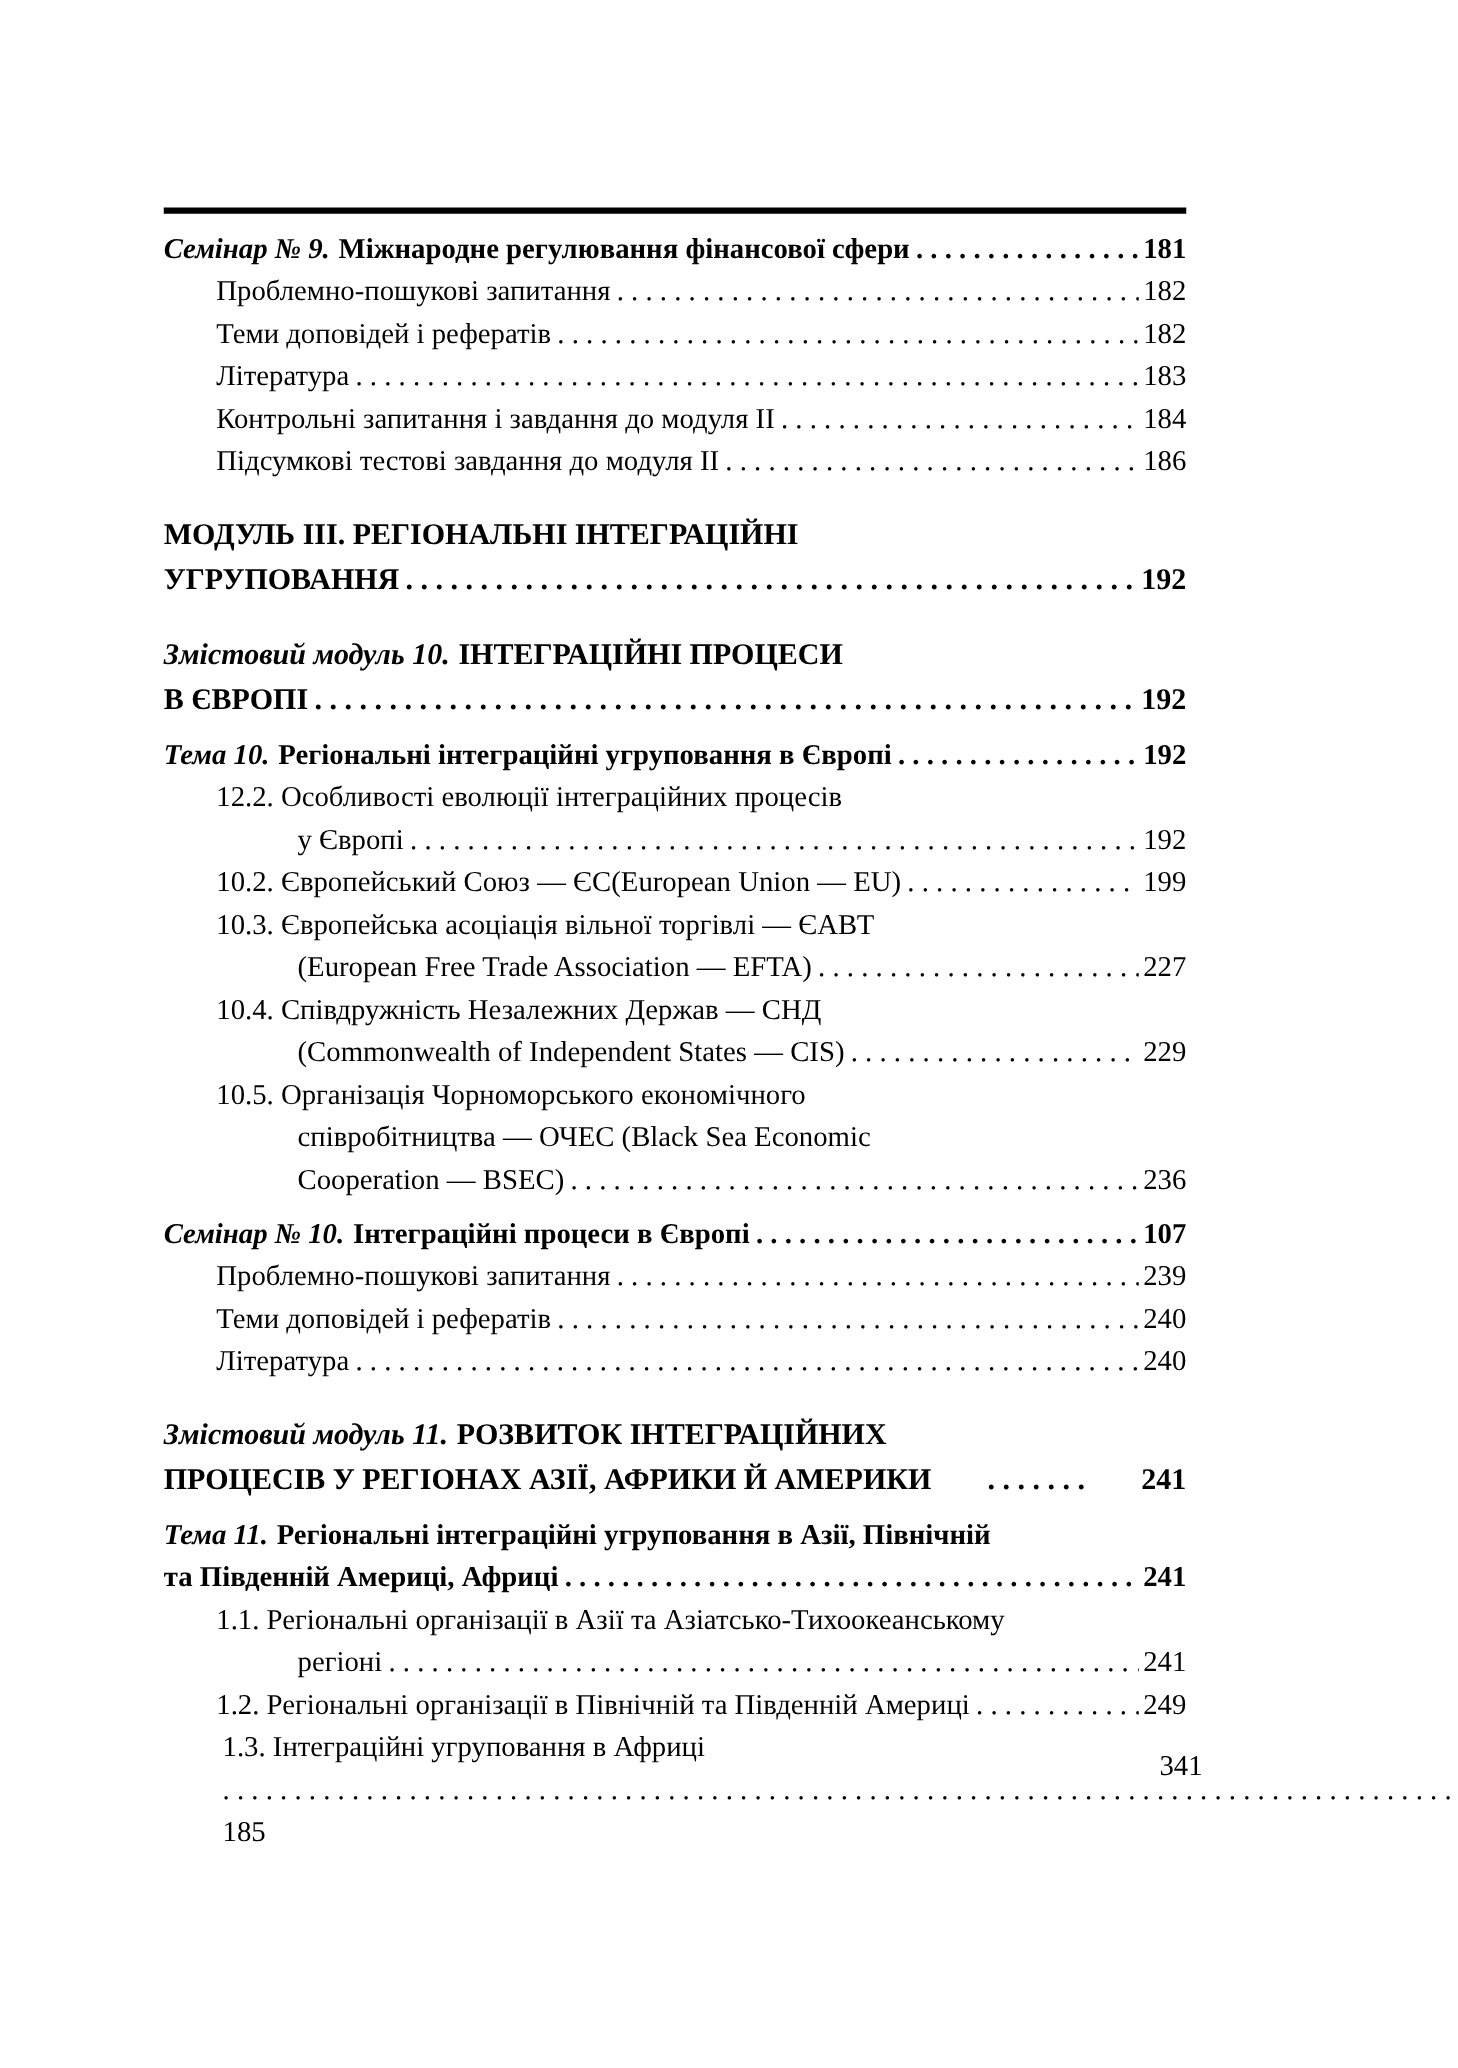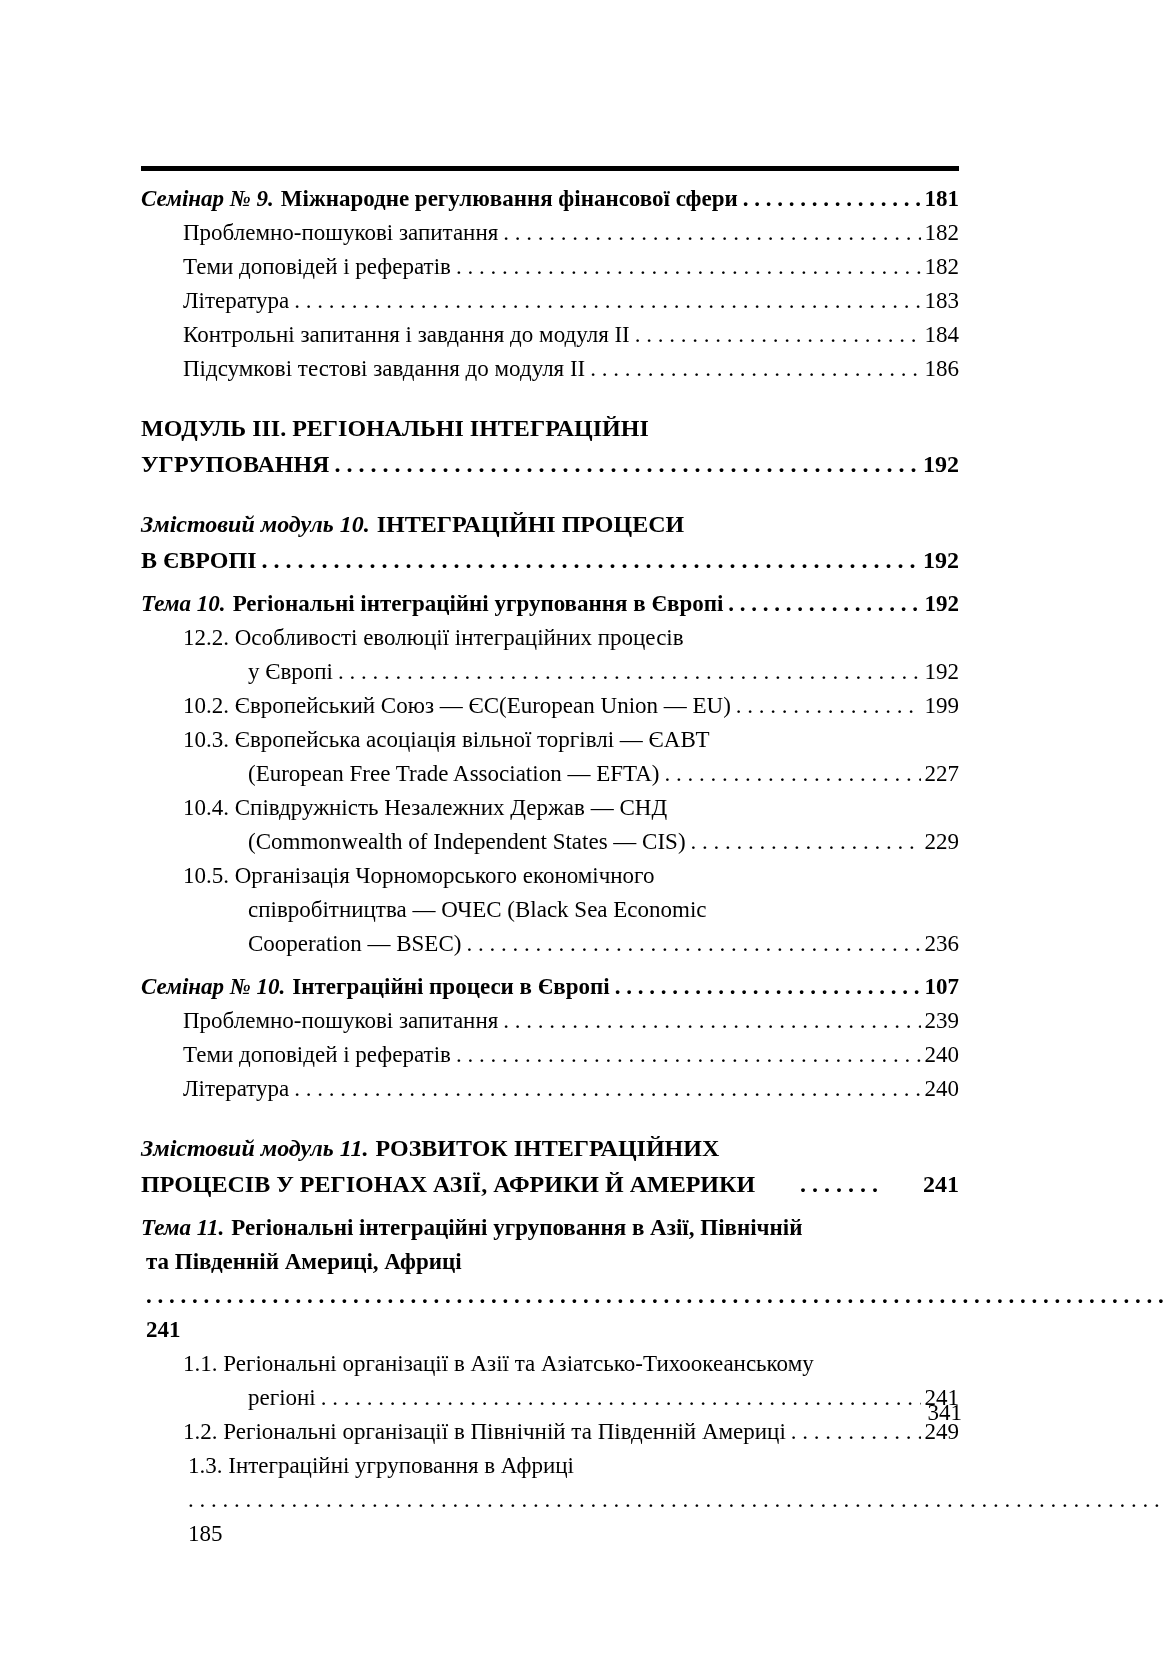--- a/index.html
+++ b/index.html
@@ -11,21 +11,21 @@
   }
   .page {
     position: relative;
     width: 1166px;
     height: 1654px;
     background: #ffffff;
     overflow: hidden;
   }
   .content {
     position: absolute;
-    left: 141px;
+    left: 131px;
     top: 166px;
     width: 818px;
   }
   .top-rule {
     height: 5px;
     background: #000000;
     margin-bottom: 11px;
   }
   .toc-entry { margin: 0; }
   .gap-lg { margin-top: 24px; }
@@ -232,21 +232,21 @@
         <div class="toc-entry style-zmist gap-lg">
           <div class="toc-line" style="padding-left: 0px;"><span class="prefix">Змістовий модуль 11.</span><span class="txt">РОЗВИТОК ІНТЕГРАЦІЙНИХ</span></div>
           <div class="toc-line with-leader" style="padding-left: 0px; gap: 40px;">
             <span class="txt">ПРОЦЕСІВ У РЕГІОНАХ АЗІЇ, АФРИКИ Й АМЕРИКИ</span>
             <span class="dots"></span>
             <span class="pg">241</span>
           </div>
         </div>
         <div class="toc-entry style-tema gap-sm">
           <div class="toc-line" style="padding-left: 0px;"><span class="prefix">Тема 11.</span><span class="txt">Регіональні інтеграційні угруповання в Азії, Північній</span></div>
-          <div class="toc-line with-leader" style="padding-left: 0px; flex-direction: column;">
+          <div class="toc-line with-leader" style="padding-left: 0px;">
             <span class="txt">та Південній Америці, Африці</span>
             <span class="dots"></span>
             <span class="pg">241</span>
           </div>
         </div>
         <div class="toc-entry style-plain">
           <div class="toc-line" style="padding-left: 42px;"><span class="txt">1.1. Регіональні організації в Азії та Азіатсько-Тихоокеанському</span></div>
           <div class="toc-line with-leader" style="padding-left: 107px;">
             <span class="txt">регіоні</span>
             <span class="dots"></span>

